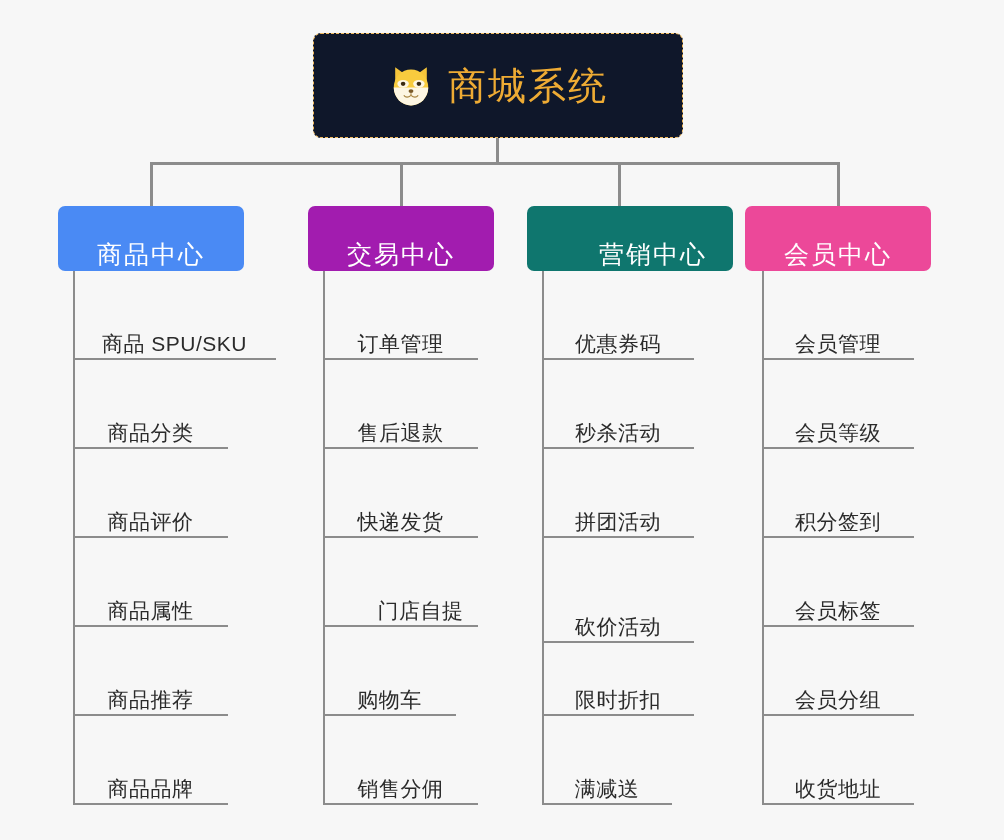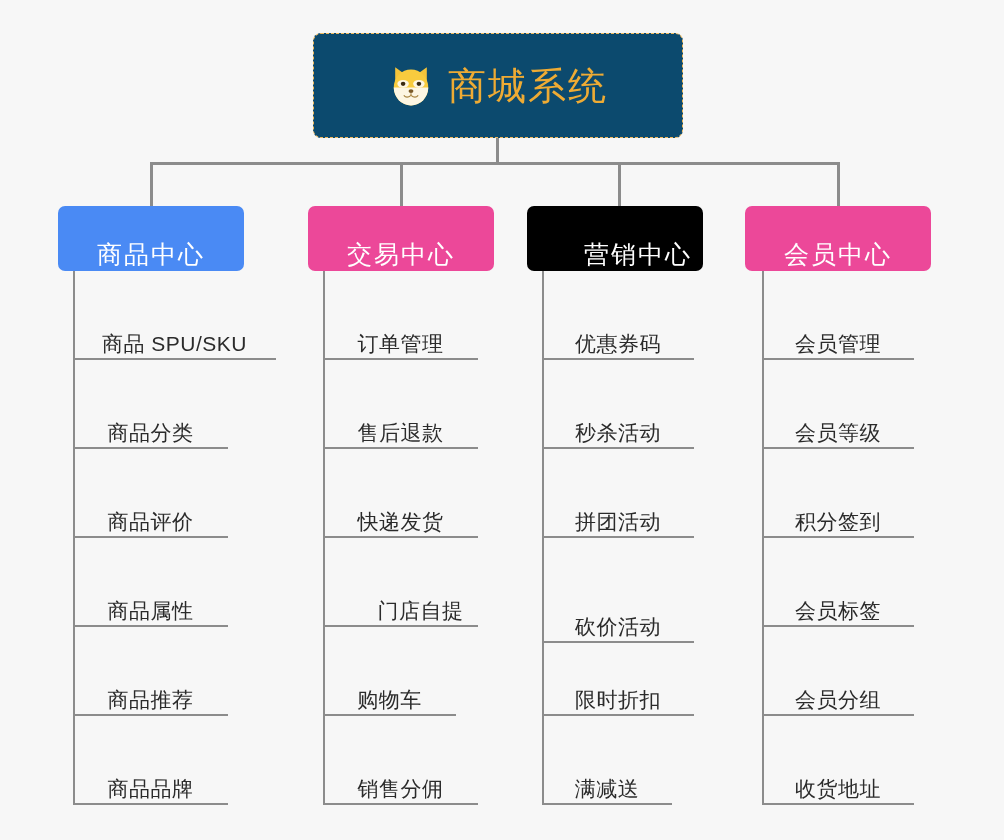--- a/index.html
+++ b/index.html
@@ -20,21 +20,21 @@
     inset: 0;
   }
 
   
   .root-node {
     position: absolute;
     left: 313px;
     top: 33px;
     width: 370px;
     height: 105px;
-    background: #0c4a6e;
+    background: #0f172a;
     border: 1px dashed #f0b95c;
     border-radius: 8px;
     box-sizing: border-box;
     display: flex;
     align-items: center;
     justify-content: center;
     gap: 14px;
   }
   .root-icon {
     width: 46px;
@@ -162,21 +162,21 @@
         <div class="leaf-item" style="top: 267px; width: 155px; border-bottom-color: rgb(140, 140, 140);">
           <span class="leaf-label">商品属性</span>
         </div>
         <div class="leaf-item" style="top: 356px; width: 155px; border-bottom-color: rgb(140, 140, 140);">
           <span class="leaf-label">商品推荐</span>
         </div>
         <div class="leaf-item" style="top: 445px; width: 155px; border-bottom-color: rgb(140, 140, 140);">
           <span class="leaf-label">商品品牌</span>
         </div>
       </div>
-      <div class="cat-box" style="left: 308px; width: 186px; background: #ec4899;">
+      <div class="cat-box" style="left: 308px; width: 186px; background: #a21caf;">
         <span>交易中心</span>
       </div>
       <div class="leaf-col" style="left: 323px;">
         <div class="leaf-spine" style="height: 534px; background: rgb(140, 140, 140);"></div>
         <div class="leaf-item" style="top: 0px; width: 155px; border-bottom-color: rgb(140, 140, 140);">
           <span class="leaf-label">订单管理</span>
         </div>
         <div class="leaf-item" style="top: 89px; width: 155px; border-bottom-color: rgb(140, 140, 140);">
           <span class="leaf-label">售后退款</span>
         </div>
@@ -186,21 +186,21 @@
         <div class="leaf-item" style="top: 267px; width: 155px; border-bottom-color: rgb(140, 140, 140); padding-left: 40px;">
           <span class="leaf-label">门店自提</span>
         </div>
         <div class="leaf-item" style="top: 356px; width: 133px; border-bottom-color: rgb(140, 140, 140);">
           <span class="leaf-label">购物车</span>
         </div>
         <div class="leaf-item" style="top: 445px; width: 155px; border-bottom-color: rgb(140, 140, 140);">
           <span class="leaf-label">销售分佣</span>
         </div>
       </div>
-      <div class="cat-box" style="left: 527px; width: 176px; background: #000000; padding-left: 46px;">
+      <div class="cat-box" style="left: 527px; width: 206px; background: #0f766e; padding-left: 46px;">
         <span>营销中心</span>
       </div>
       <div class="leaf-col" style="left: 542px;">
         <div class="leaf-spine" style="height: 534px; background: rgb(140, 140, 140);"></div>
         <div class="leaf-item" style="top: 0px; width: 152px; border-bottom-color: rgb(140, 140, 140);">
           <span class="leaf-label">优惠券码</span>
         </div>
         <div class="leaf-item" style="top: 89px; width: 152px; border-bottom-color: rgb(140, 140, 140);">
           <span class="leaf-label">秒杀活动</span>
         </div>

